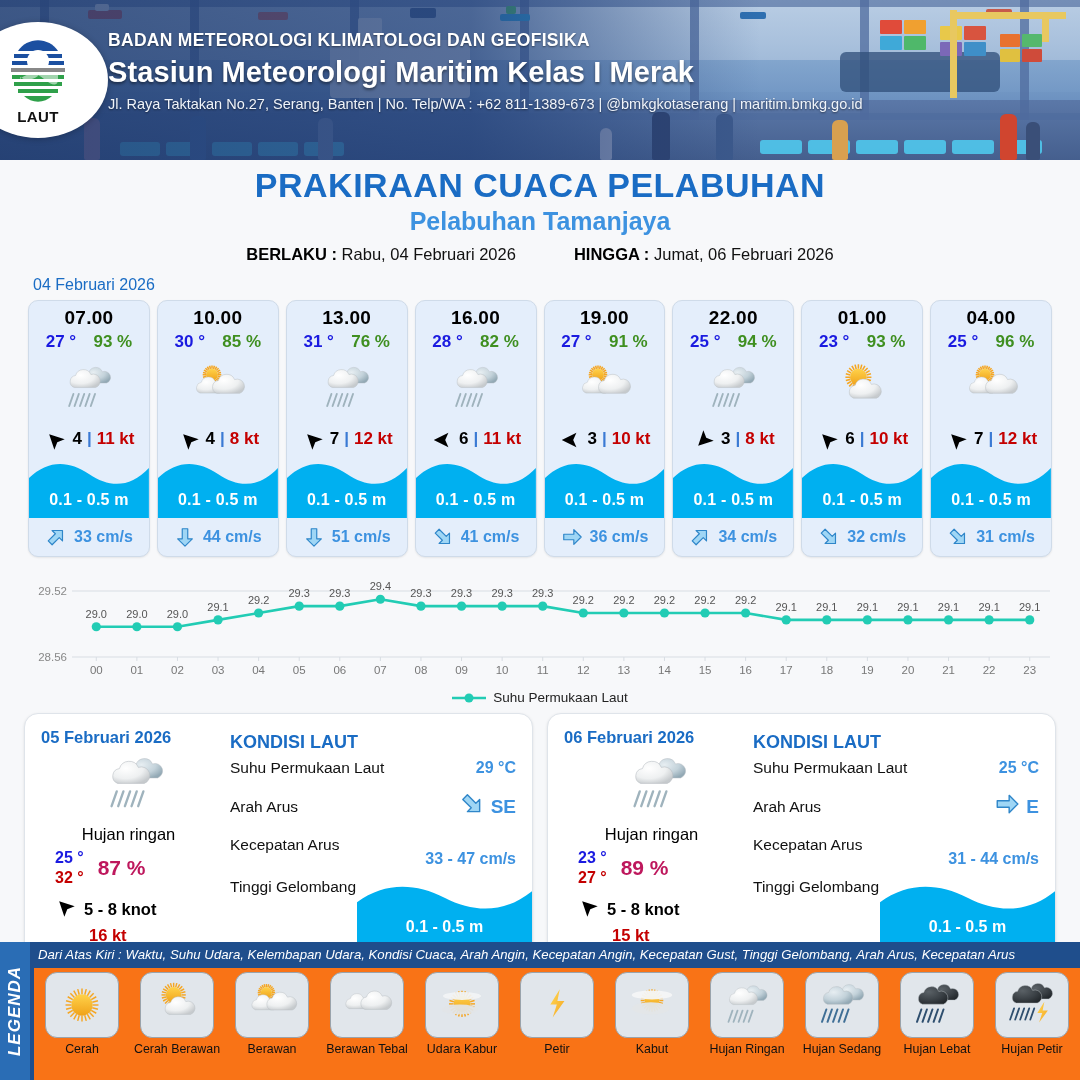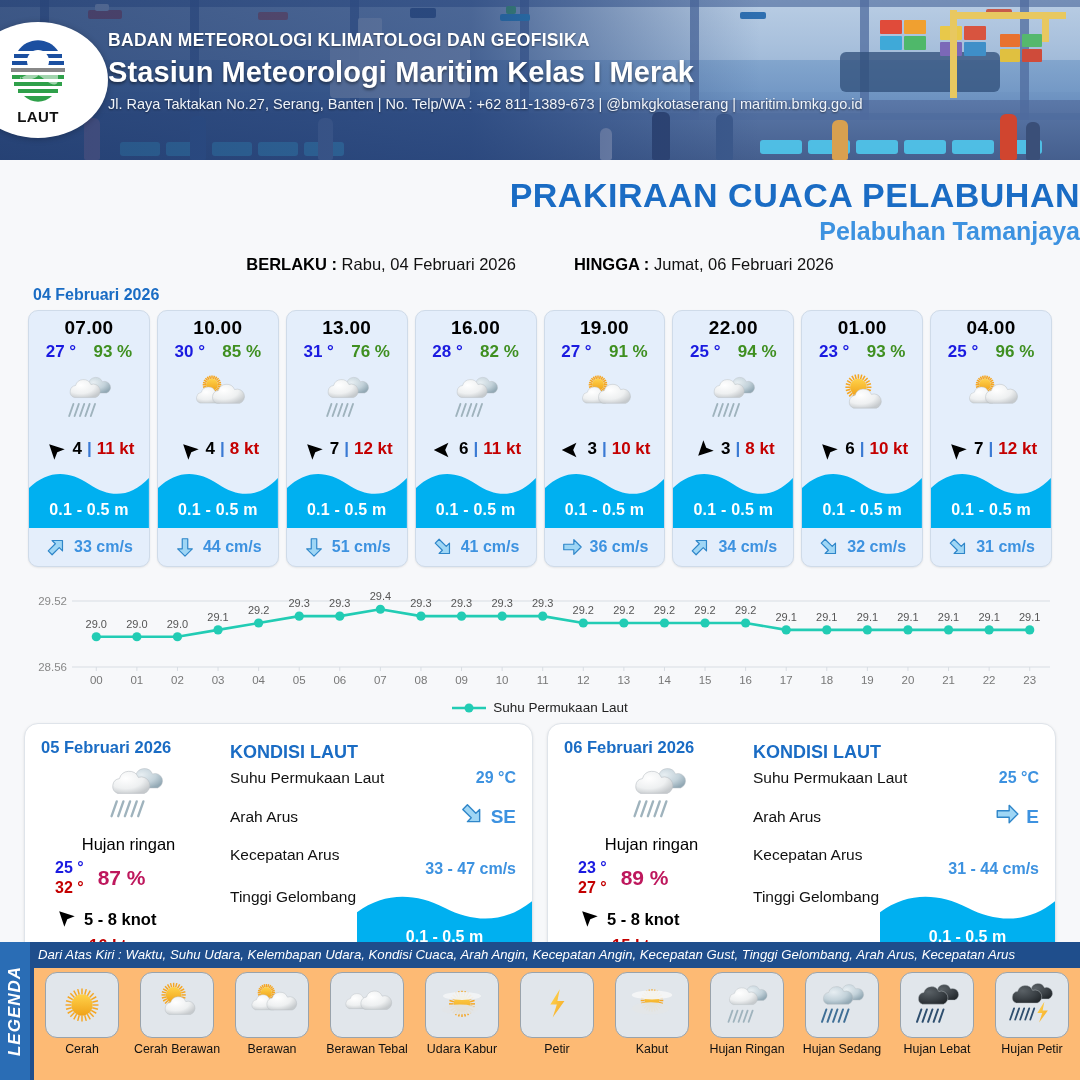--- a/index.html
+++ b/index.html
@@ -46,31 +46,31 @@
 
   .hdr-text { position:absolute; left:108px; top:30px; width:950px; }
   .hdr-line1 { font-size:17.5px; font-weight:bold; color:#fff; letter-spacing:.3px;
                text-shadow:0 1px 2px rgba(0,0,0,.45); }
   .hdr-line2 { font-size:29px; font-weight:bold; color:#fff; margin-top:5px;
                letter-spacing:.1px; text-shadow:0 2px 3px rgba(0,0,0,.45); }
   .hdr-line3 { font-size:14.5px; color:#f0f4fa; margin-top:7px;
                text-shadow:0 1px 2px rgba(0,0,0,.5); }
 
   
-  .title-wrap { text-align:right; padding-top:16px; }
+  .title-wrap { text-align:center; padding-top:6px; }
   .title-main { font-size:34px; font-weight:bold; color:#1a6cc4; letter-spacing:.5px;
                 font-stretch:condensed; }
   .title-sub { font-size:25px; font-weight:bold; color:#3d92e0; margin-top:2px; }
   .valid-row { margin-top:9px; display:flex; justify-content:center; gap:58px;
                font-size:16.5px; color:#111; }
   .valid-row b { color:#000; }
   .valid-row span.val { font-weight:normal; }
 
   
-  .date-label { color:#1a6cc4; font-weight:bold; font-size:16px; margin:12px 8px 6px 33px; }
+  .date-label { color:#1a6cc4; font-weight:normal; font-size:16px; margin:12px 8px 6px 33px; }
   .cards { display:flex; gap:7px; padding:0 28px; }
   .card {
     width:128px; background:#e4eefb; border:1px solid #cfdbe9;
     border-radius:10px; overflow:hidden; position:relative;
     box-shadow:0 1px 2px rgba(0,0,0,.08);
     display:flex; flex-direction:column;
   }
   .c-time { text-align:center; font-size:19px; font-weight:bold; color:#000;
             padding-top:6px; letter-spacing:.3px; }
   .c-th { display:flex; justify-content:space-around; align-items:baseline;
@@ -145,21 +145,21 @@
   .leg-side span {
     transform:rotate(-90deg); white-space:nowrap; color:#fff;
     font-size:17px; font-weight:bold; font-style:italic; letter-spacing:1px;
   }
   .leg-note {
     position:absolute; left:38px; top:5px; color:#fff; font-size:13.2px;
     font-style:italic; white-space:nowrap;text-align:center;
   }
   .leg-strip {
     position:absolute; left:34px; top:26px; width:1046px; height:112px;
-    background:#fdba74; display:flex; gap:3px; padding:4px 2px 0 2px;
+    background:#f97316; display:flex; gap:3px; padding:4px 2px 0 2px;
   }
   .leg-item { width:95px; display:flex; flex-direction:column; align-items:center; }
   .leg-icon-box {
     width:74px; height:66px; border:1px solid #9aa3ab; border-radius:12px;
     display:flex; align-items:center; justify-content:center; background:#e1e6eb;
   }
   .leg-label { font-size:12.4px; color:#111; margin-top:4px; white-space:nowrap; }
 </style>
 </head>
 <body>

